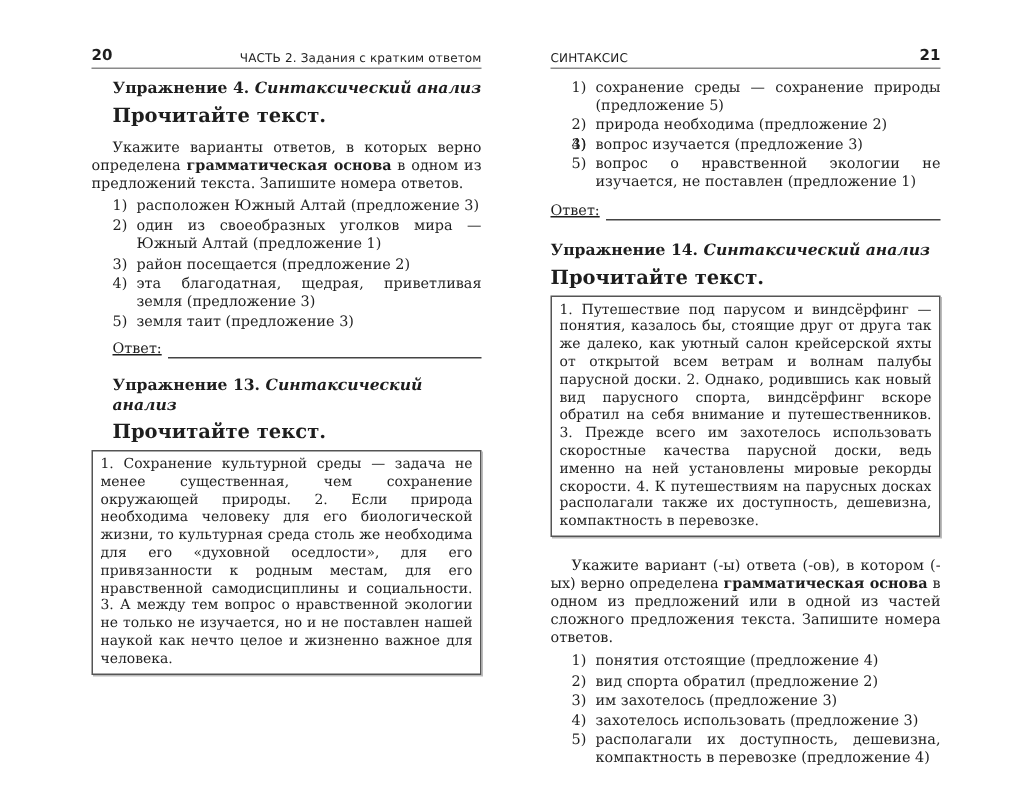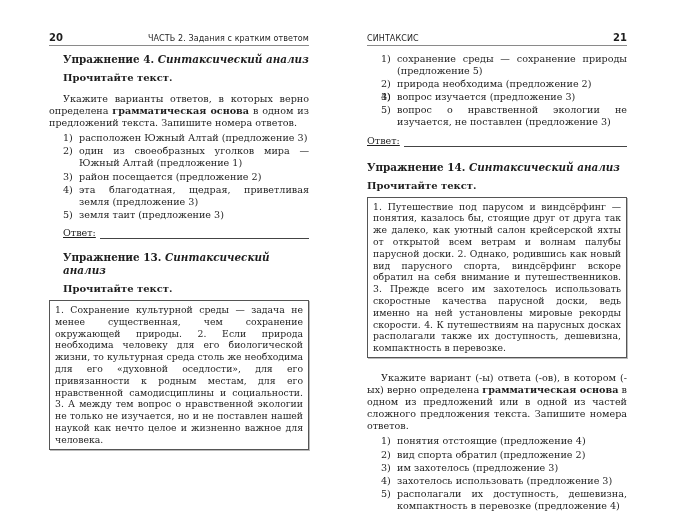--- a/index.html
+++ b/index.html
@@ -1,36 +1,36 @@
 <!DOCTYPE html>
 <html><head>
 <meta charset="utf-8">
 <style>
   html, body { margin:0; padding:0; background:#ffffff; }
   body { width:674px; height:523px; position:relative; overflow:hidden;
          font-family:"DejaVu Serif", serif; color:#1e1e1e; }
   .page { position:absolute; top:0; height:523px; }
-  .left { left:4px; width:337px; }
+  .left { left:16px; width:337px; }
   .right { left:337px; width:337px; }
   .runhead { position:absolute; top:33px; height:12px; border-bottom:1.5px solid #8a8a8a;
              font-family:"DejaVu Sans", sans-serif; font-size:8px; line-height:10px; }
   .left .runhead { left:45px; width:260px; }
   .right .runhead { left:30px; width:260px; }
   .pnum { font-weight:bold; font-size:10px; position:absolute; top:0; }
   .left .pnum { left:0; }
   .right .pnum { right:0; }
   .rtext { position:absolute; top:1px; letter-spacing:0.1px; }
   .left .rtext { right:0; }
   .right .rtext { left:0; }
   .col { position:absolute; font-size:9.6px; line-height:12.1px; }
   .left .col { left:45px; width:260px; top:53px; }
   .right .col { left:30px; width:260px; top:53px; }
   .exh { font-weight:bold; font-size:10.4px; margin:0 0 0 14px; line-height:13px; }
   .exh i { font-style:italic; }
-  .read { font-weight:bold; font-size:10px; margin:5px 0 5px 14px; line-height:13px; }
+  .read { font-weight:bold; font-size:13px; margin:5px 0 5px 14px; line-height:13px; }
   .box { border:1.3px solid #555; box-shadow:1px 1px 0 #bbb; padding:3px 5px 3px 5px;
          font-size:9.3px; line-height:11.8px; text-align:justify; }
   .task { text-indent:14px; text-align:justify; margin-top:9px; }
   .task b { font-weight:bold; }
   ol.opts { list-style:none; margin:3px 0 0 0; padding:0 0 0 14px; }
   ol.opts li { position:relative; padding-left:16px; text-align:justify; margin-bottom:1px; }
   ol.opts li .n { position:absolute; left:0; top:0; }
   .answer { margin:6px 0 0 14px; display:flex; align-items:flex-end;text-decoration:underline; }
   .answer .line { flex:1; border-bottom:1px solid #444; margin-left:4px; height:9px; }
   .gap1 { height:12px; }
@@ -82,21 +82,21 @@
   <div class="runhead">
     <span class="rtext">СИНТАКСИС</span>
     <span class="pnum">21</span>
   </div>
   <div class="col">
     <ol class="opts" style="margin-top:0">
       <li><span class="n">1)</span><span>сохранение среды — сохранение природы (предложение 5)</span></li>
       <li><span class="n">2)</span><span>природа необходима (предложение 2)</span></li>
       <li><span class="n">3)</span></li>
       <li><span class="n">4)</span><span>вопрос изучается (предложение 3)</span></li>
-      <li><span class="n">5)</span><span>вопрос о нравственной экологии не изучается, не поставлен (предложение 3)</span></li>
+      <li><span class="n">5)</span><span>вопрос о нравственной экологии не изучается, не поставлен (предложение 1)</span></li>
     </ol>
     <div class="answer" style="margin-left:0">
       <span>Ответ:</span>
       <span class="line"></span>
     </div>
 
     <div class="gap2"></div>
     <div class="exh" style="margin-left:0">
       <span>Упражнение 14.</span>
       <i>Синтаксический анализ</i>

